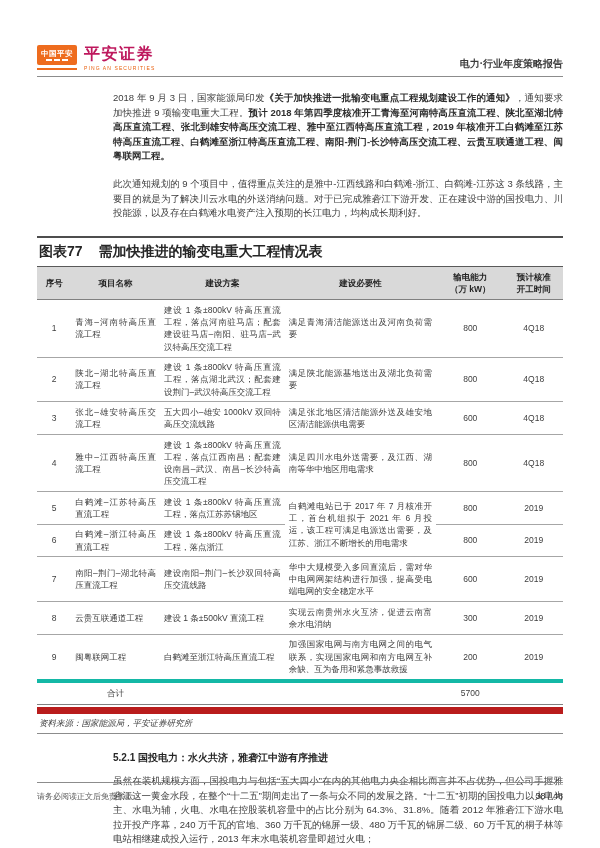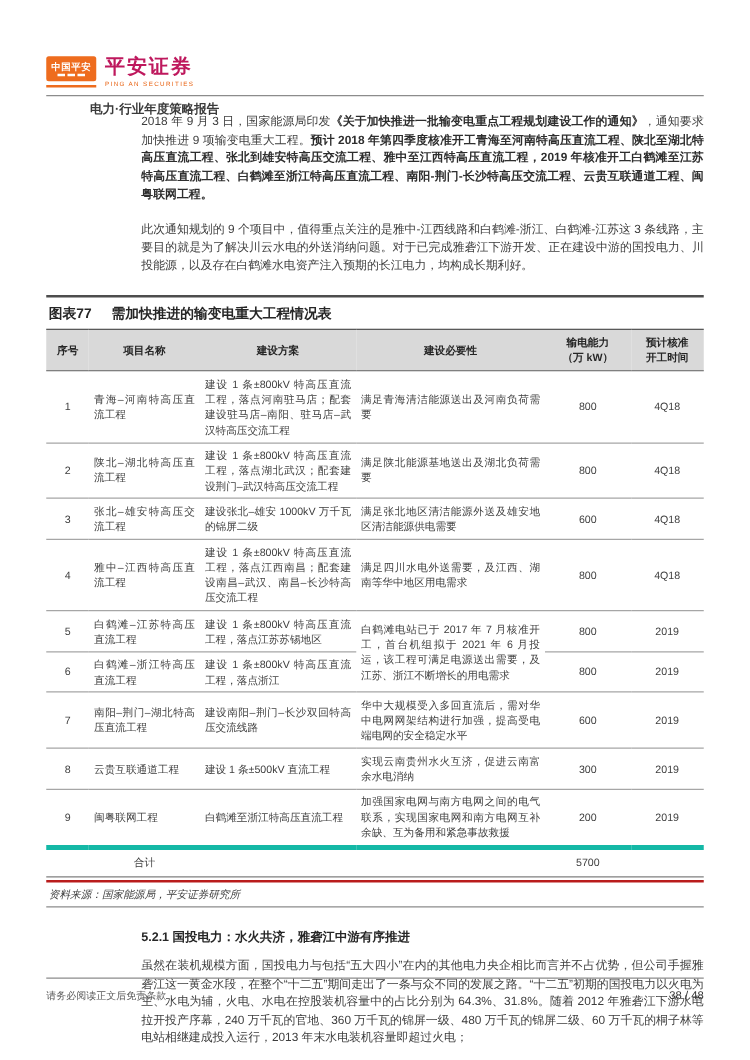--- a/index.html
+++ b/index.html
@@ -1,21 +1,21 @@
 <!DOCTYPE html>
 <html><head>
 <meta charset="utf-8">
 <style>
   html,body{margin:0;padding:0;background:#ffffff;}
   .page{position:relative;width:600px;height:848px;background:#fff;overflow:hidden;
         font-family:"Liberation Sans","DejaVu Sans",sans-serif;color:#3d3d3d;}
 
   
   .header{position:absolute;left:37px;top:45px;width:526px;display:flex;
-          justify-content:space-between;align-items:flex-start;flex-direction:column;}
+          justify-content:space-between;align-items:flex-end;}
   .logo{display:flex;gap:7px;align-items:flex-start;}
   .logo-box-col{display:flex;flex-direction:column;align-items:center;}
   .logo-box{width:40px;height:20px;background:#ee6c1e;border-radius:2px;color:#fff;
             display:flex;flex-direction:column;align-items:center;justify-content:center;}
   .logo-box-cn{font-size:7.5px;font-weight:bold;line-height:1;letter-spacing:.5px;}
   .logo-box-deco{margin-top:2px;display:flex;gap:2px;}
   .logo-box-deco i{display:block;width:6px;height:1.5px;background:#ffffff;}
   .logo-underline{width:40px;height:2px;background:#ee6c1e;margin-top:3px;}
   .brand-col{display:flex;flex-direction:column;margin-top:1px;}
   .brand{color:#be185d;font-size:16px;font-weight:bold;letter-spacing:1.5px;line-height:1;}
@@ -25,37 +25,37 @@
 
   
   .content{position:absolute;left:37px;top:91px;width:526px;}
   .body-p{margin:0 0 0 76px;width:450px;font-size:9.5px;line-height:14.6px;
           text-align:justify;color:#3d3d3d;}
   .body-p.gap{margin-top:13px;}
   .b{font-weight:bold;color:#2e2e2e;}
 
   
   .figure{margin-top:15px;}
-  .fig-title{border-top:2px solid #4d4d4d;padding:5px 2px 5px 2px;font-size:11px;
+  .fig-title{border-top:2px solid #4d4d4d;padding:5px 2px 5px 2px;font-size:14px;
              font-weight:bold;color:#262626;display:flex;gap:16px;}
   table.projects{width:100%;border-collapse:collapse;table-layout:fixed;
                  font-size:8.5px;line-height:12.3px;color:#404040;}
   table.projects th{background:#d9d9d9;border-top:1px solid #595959;border-bottom:1px solid #808080;
       font-weight:bold;padding:4px 2px;text-align:center;vertical-align:middle;
       white-space:pre-line;color:#262626;}
   table.projects td{border-top:1px solid #a6a6a6;padding:3.5px 4px;vertical-align:middle;}
   table.projects tbody tr:first-child td{border-top:none;}
   col.w-no{width:34px;} col.w-name{width:88px;} col.w-plan{width:124px;}
   col.w-necessity{width:150px;} col.w-capacity{width:68px;} col.w-time{width:58px;}
   td.c-no,td.c-capacity,td.c-time{text-align:center;}
   td.c-name,td.c-plan,td.c-necessity{text-align:justify;}
   tr.total-row td{padding:4.5px 4px;border-top:4px solid #14b8a6;}
   tr.total-row td.c-name{text-align:center;}
   .table-bottom{border-top:1px solid #808080;height:2px;}
-  .source-line{border-top:2px solid #b91c1c;border-bottom:1px solid #8c8c8c;
+  .source-line{border-top:7px solid #b91c1c;border-bottom:1px solid #8c8c8c;
                padding:3.5px 2px;font-size:8.5px;font-style:italic;color:#404040;}
 
   
   .section-heading{margin:17px 0 0 76px;width:450px;font-size:10px;font-weight:bold;color:#262626;}
   .after-heading{margin-top:9px;}
 
   
   .footer{position:absolute;left:37px;top:782px;width:526px;border-top:1px solid #8c8c8c;
           padding-top:8px;display:flex;justify-content:space-between;align-items:baseline;}
   .disclaimer{font-size:8px;color:#595959;}
@@ -132,21 +132,21 @@
               <td class="c-no">2</td>
               <td class="c-name">陕北–湖北特高压直流工程</td>
               <td class="c-plan">建设 1 条±800kV 特高压直流工程，落点湖北武汉；配套建设荆门–武汉特高压交流工程</td>
               <td class="c-necessity">满足陕北能源基地送出及湖北负荷需要</td>
               <td class="c-capacity">800</td>
               <td class="c-time">4Q18</td>
             </tr>
             <tr>
               <td class="c-no">3</td>
               <td class="c-name">张北–雄安特高压交流工程</td>
-              <td class="c-plan">建设张北–雄安 1000kV 万千瓦的锦屏二级</td>
+              <td class="c-plan">五大四小–雄安 1000kV 双回特高压交流线路</td>
               <td class="c-necessity">满足张北地区清洁能源外送及雄安地区清洁能源供电需要</td>
               <td class="c-capacity">600</td>
               <td class="c-time">4Q18</td>
             </tr>
             <tr>
               <td class="c-no">4</td>
               <td class="c-name">雅中–江西特高压直流工程</td>
               <td class="c-plan">建设 1 条±800kV 特高压直流工程，落点江西南昌；配套建设南昌–武汉、南昌–长沙特高压交流工程</td>
               <td class="c-necessity">满足四川水电外送需要，及江西、湖南等华中地区用电需求</td>
               <td class="c-capacity">800</td>

